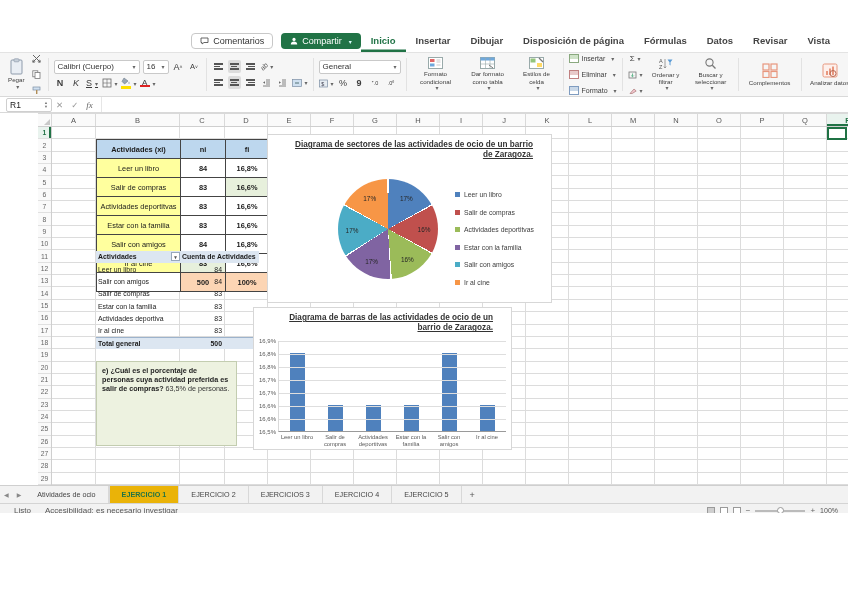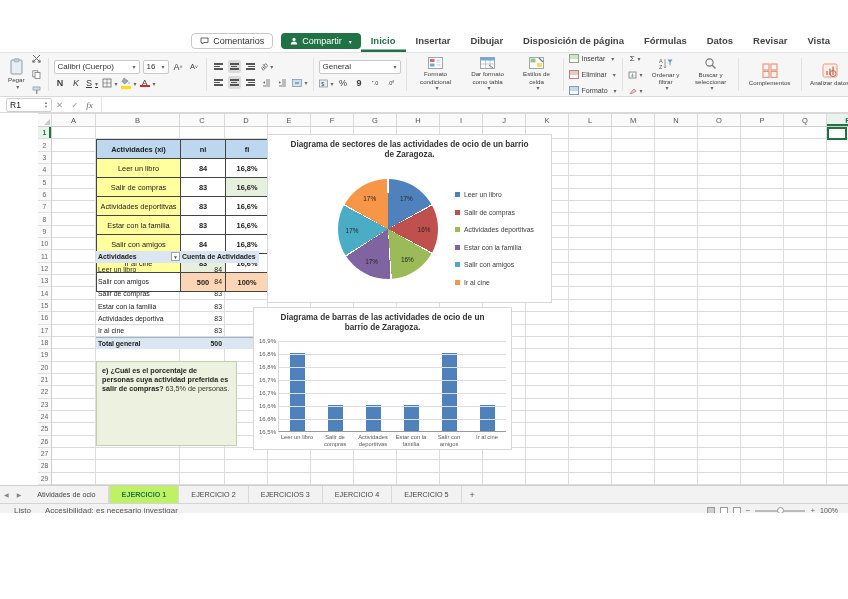--- a/index.html
+++ b/index.html
@@ -84,41 +84,41 @@
 
   
   #notes { position:absolute; left:96px; top:234px; width:141px; height:85px; background:#edf2e0; border:1px solid #c3cdb0; z-index:3; padding:4px 5px; font-size:7.2px; color:#333; line-height:1.25; }
   #notes p { margin-bottom:7px; }
   #notes b { color:#1f1f1f; }
 
   
   .chartbox { position:absolute; background:#fff; border:1px solid #d7d7d7; z-index:4; }
   #piebox { left:267px; top:7px; width:285px; height:169px; }
   #barbox { left:253px; top:180px; width:259px; height:143px; }
-  .ctitle { font-size:8.2px; font-weight:bold; color:#333; text-align:center; padding:5px 18px 0; line-height:1.25; }
+  .ctitle { font-size:8.2px; font-weight:bold; color:#333; text-align:right; padding:5px 18px 0; line-height:1.25;text-decoration:underline; }
   #pie { position:absolute; left:70px; top:44px; width:100px; height:100px; border-radius:50%; }
   .plabel { position:absolute; font-size:6.4px; color:#262626; transform:translate(-50%,-50%); z-index:2; }
   #legend { position:absolute; left:187px; top:56px; display:flex; flex-direction:column; gap:10.5px; }
   .litem { display:flex; align-items:center; gap:4px; font-size:6.8px; color:#404040; }
   .lswatch { width:5px; height:5px; flex:0 0 5px; }
 
   #barplot { position:absolute; left:24px; top:33px; width:228px; height:91px; border-bottom:1px solid #9a9a9a; border-left:1px solid #d9d9d9; }
   .gline { position:absolute; left:0; right:0; height:1px; background:#dedede; }
   .ytick { position:absolute; right:206px; width:20px; text-align:right; font-size:6px; color:#595959; transform:translateY(-50%); }
   #bars { position:absolute; left:0; top:0; width:100%; height:100%; display:flex; align-items:flex-end; }
   .barcell { flex:1; display:flex; justify-content:center; align-items:flex-end; height:100%; }
   .bar { width:15px; background:#4f81bd; }
   #xlabels { position:absolute; left:24px; top:126px; width:228px; display:flex; }
   .xlab { flex:1; font-size:5.8px; color:#595959; text-align:center; line-height:1.15; padding:0 1px; }
 
   
   #tabbar { position:absolute; top:485px; left:0; width:848px; height:18px; background:#f2f2f2; border-top:1px solid #cfcfcf; display:flex; align-items:stretch; }
   .navarr { font-size:6px; color:#888; display:flex; align-items:center; padding:0 4px; }
   .stab { font-size:7.2px; color:#444; display:flex; align-items:center; padding:0 12px; border-right:1px solid #d8d8d8; }
-  .stab.active { background:#bef264; color:#217346; font-weight:bold; border-left:1px solid #d8d8d8; }
+  .stab.active { background:#eab308; color:#217346; font-weight:bold; border-left:1px solid #d8d8d8; }
   .addtab { font-size:9px; color:#555; display:flex; align-items:center; padding:0 8px; }
 
   
   #statusbar { position:absolute; top:503px; left:0; width:848px; height:10px; background:#f2f2f2; border-top:1px solid #d4d4d4; overflow:hidden; font-size:8px; color:#555; }
   #statusbar .inner { display:flex; align-items:flex-start; padding:2px 10px 0 14px; gap:14px; }
   #sb-right { margin-left:auto; display:flex; align-items:center; gap:5px; }
   .viewicon { width:8px; height:7px; border:1px solid #9a9a9a; background:#fff; }
   .viewicon.sel { background:#cfcfcf; }
   #zoomtrack { width:50px; height:2px; background:#bbb; position:relative; }
   #zoomknob { position:absolute; left:22px; top:-3px; width:7px; height:7px; border-radius:50%; background:#fff; border:1px solid #999; }

